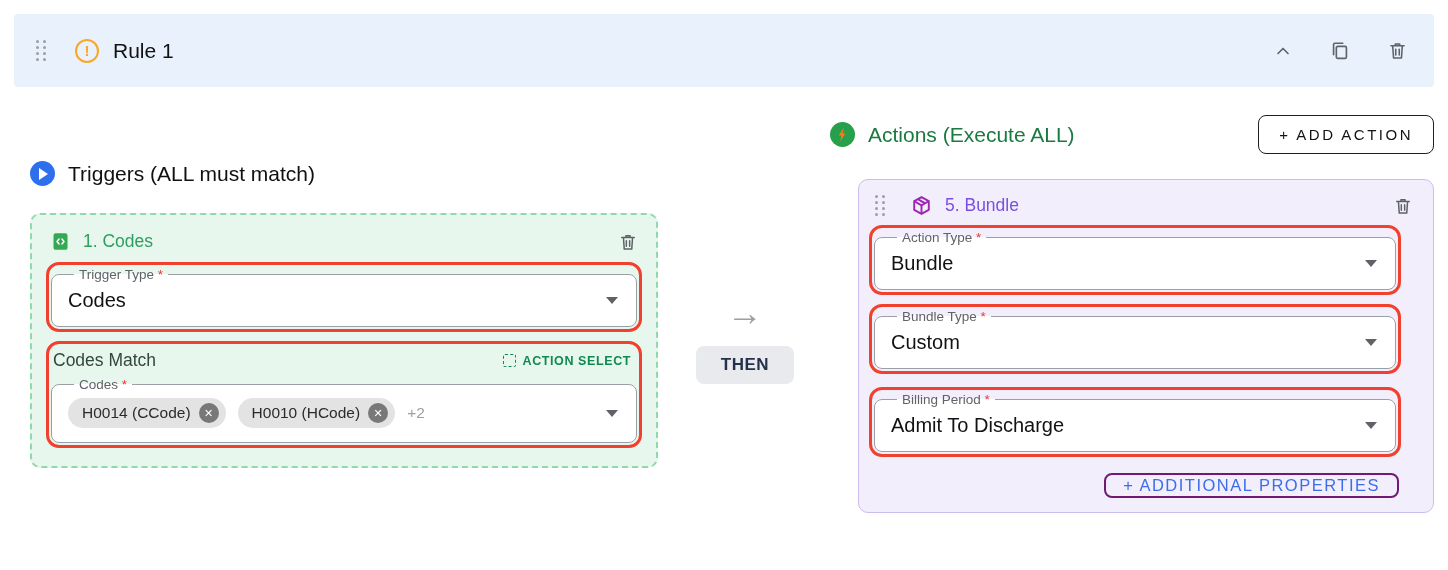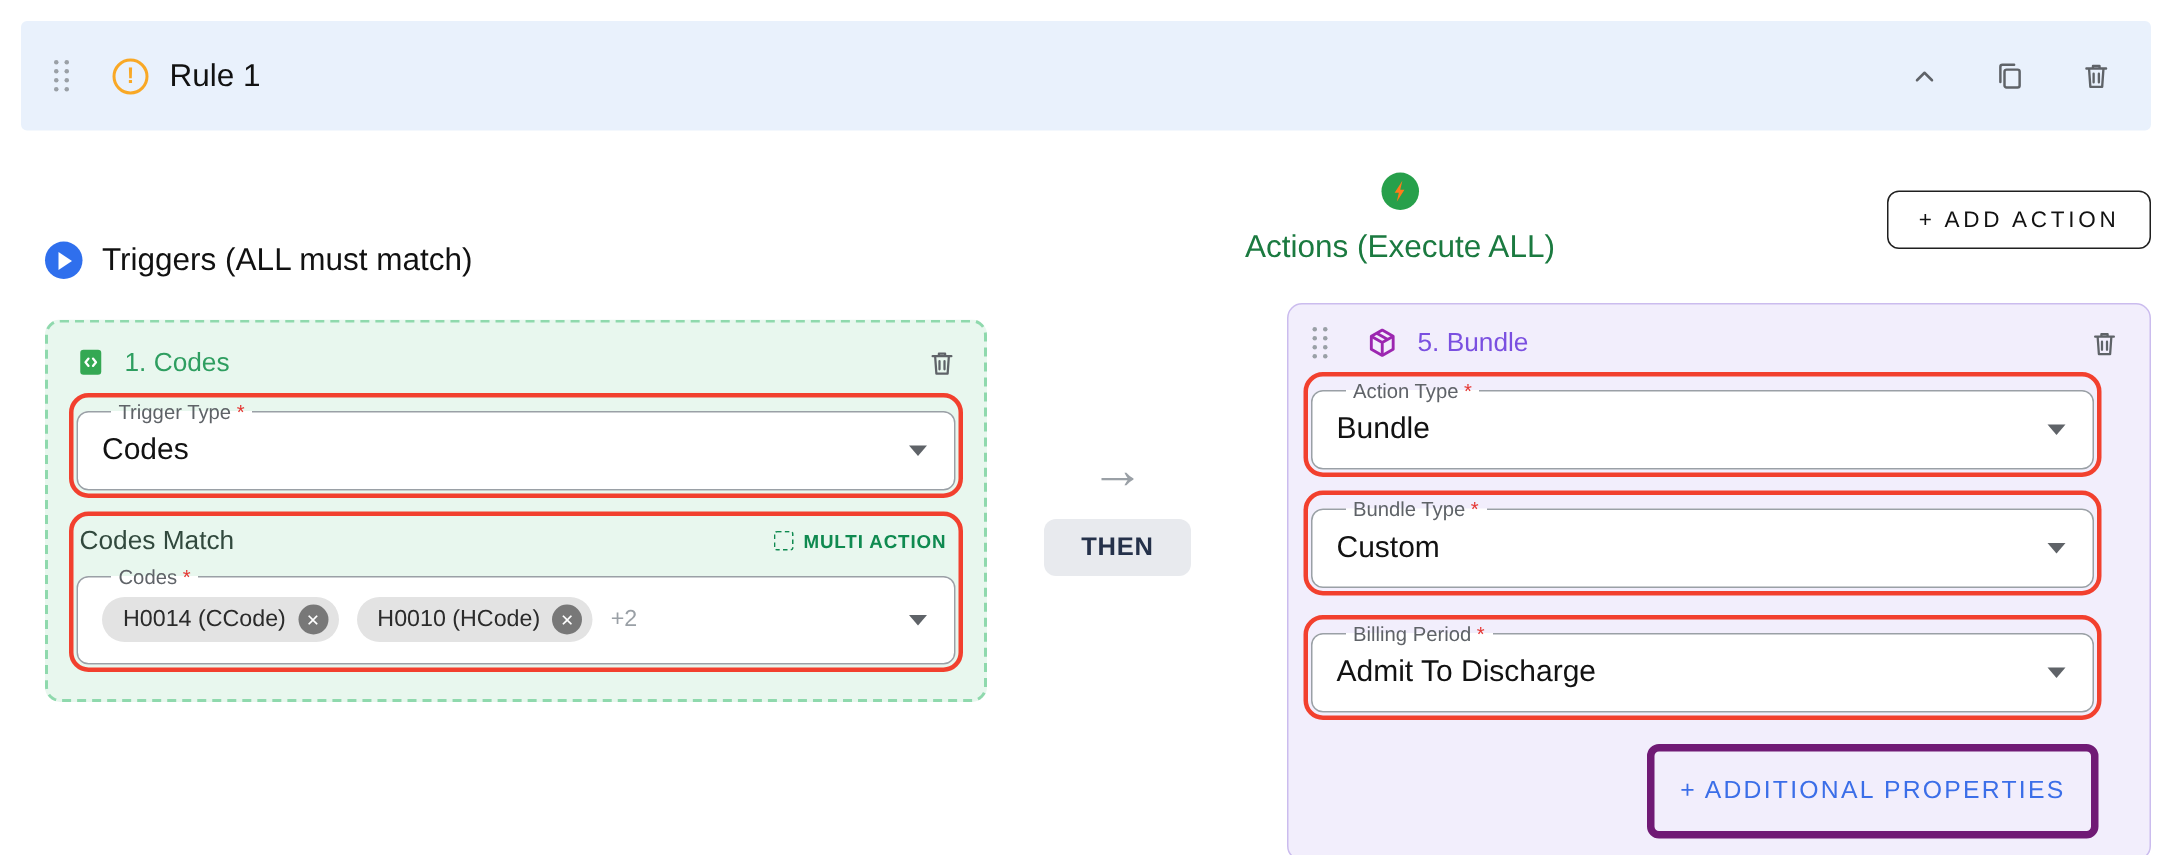--- a/index.html
+++ b/index.html
@@ -25,21 +25,21 @@
 
   
   .sect-row { display:flex; align-items:center; justify-content:space-between; }
   .col-left .sect-row { margin-top:74px; }
   .col-right .sect-row { margin-top:28px; }
   .sect-head { display:flex; align-items:center; gap:13px; font-size:21px; }
   .play-icon { width:25px; height:25px; border-radius:50%; background:#2f6fed; display:flex; align-items:center; justify-content:center; }
   .play-icon::after { content:""; display:block; margin-left:2px;
     border-left:9px solid #fff; border-top:6px solid transparent; border-bottom:6px solid transparent; }
   .bolt-icon { width:25px; height:25px; border-radius:50%; background:#27a04b; display:flex; align-items:center; justify-content:center; }
-  .actions-title { color:#1b7a40;flex-direction:column; }
+  .actions-title { color:#1b7a40; }
   .add-btn { background:#fff; border:1px solid #1f1f1f; border-radius:8px; padding:10px 20px;
     font-size:15px; letter-spacing:2.5px; color:#121212; cursor:pointer; font-family:inherit; }
 
   
   .trigger-card { margin-top:27px; width:628px; background:#e8f7ee; border:2px dashed #8fd9ad;
     border-radius:10px; padding:14px 12px 18px; }
   .action-card { margin-top:25px; margin-left:28px; background:#f2eefc; border:1px solid #cbbcee;
     border-radius:10px; padding:12px 14px 14px 10px; }
   .card-head { display:flex; align-items:center; gap:12px; padding:2px 6px 8px; }
   .card-title-green { color:#2e9e60; font-size:17.5px; font-weight:500; }
@@ -74,22 +74,22 @@
     font-size:11px; display:flex; align-items:center; justify-content:center; cursor:pointer; }
   .overflow-count { color:#9aa0a6; font-size:15.5px; }
 
   
   .arrow-glyph { font-size:36px; color:#9aa0a6; line-height:1; }
   .then-badge { margin-top:15px; background:#e8eaee; color:#25314a; font-weight:bold;
     font-size:17px; letter-spacing:0.5px; border-radius:8px; padding:9px 25px; }
 
   
   .addl-row { display:flex; justify-content:flex-end; margin-top:16px; padding-right:20px; }
-  .addl-btn { background:transparent; border:5px solid #701a75; border-radius:8px; color:#3b6ee8;
-    font-size:16.5px; letter-spacing:1.5px; padding:17px 17px; cursor:pointer; font-family:inherit;text-align:right; }
+  .addl-btn { background:transparent; border:2px solid #701a75; border-radius:8px; color:#3b6ee8;
+    font-size:16.5px; letter-spacing:1.5px; padding:1px 17px; cursor:pointer; font-family:inherit;text-align:right; }
 
   .action-fields { margin-right:18px; }
   svg { display:block; }
 </style>
 </head>
 <body>
 
 <div class="rule-header">
   <span class="drag-dots">
     <i></i>
@@ -155,21 +155,21 @@
             <span class="caret"></span>
           </div>
         </fieldset>
       </div>
 
       <div class="hl">
         <div class="cm-head">
           <span class="cm-title">Codes Match</span>
           <span class="ms-badge">
             <span class="ms-icon"></span>
-            <span>MULTI ACTION</span>
+            <span>ACTION SELECT</span>
           </span>
         </div>
         <fieldset class="md">
           <legend><span>Codes</span> <span class="req">*</span></legend>
           <div class="chips-row">
             <span class="chip">
               <span>H0014 (CCode)</span>
               <span class="chip-x">✕</span>
             </span>
             <span class="chip">

